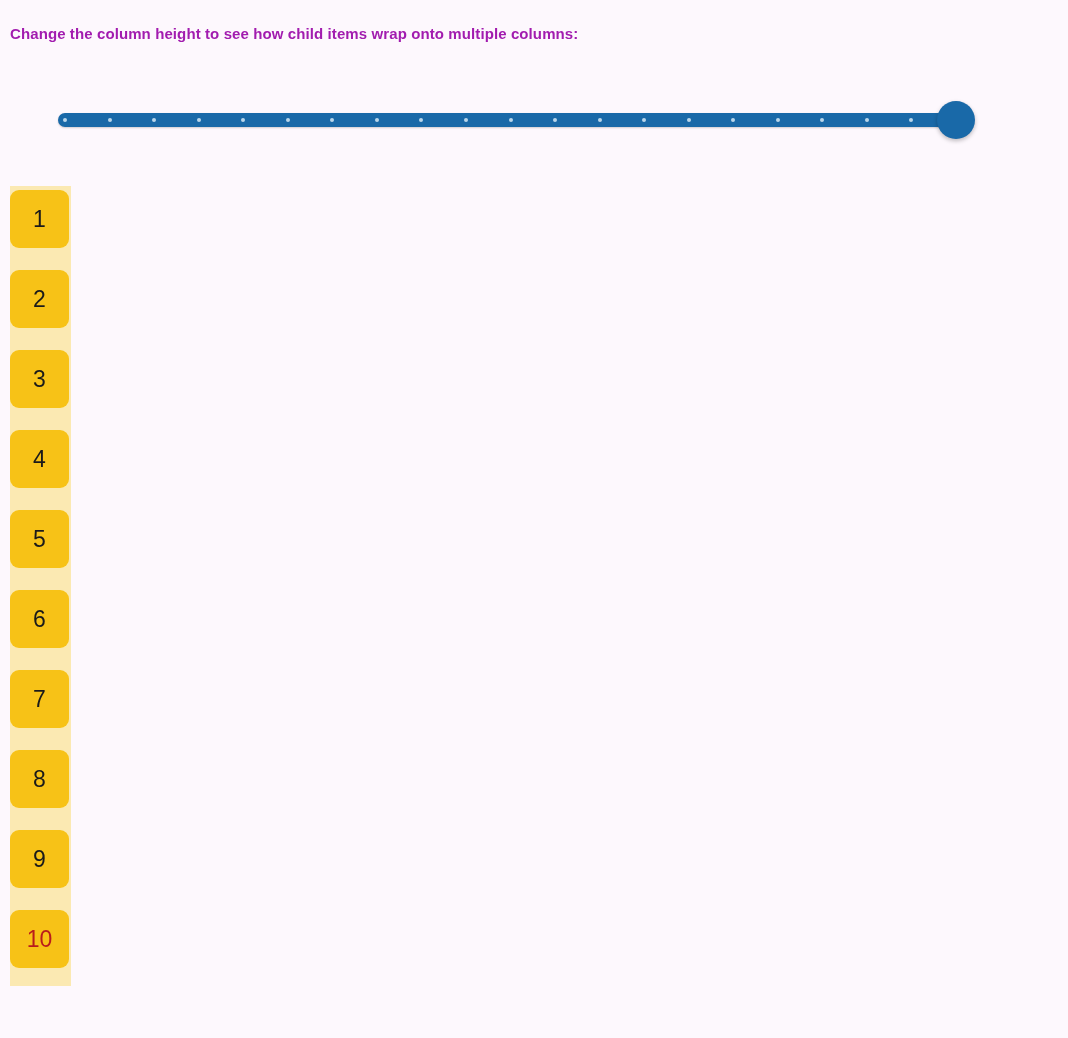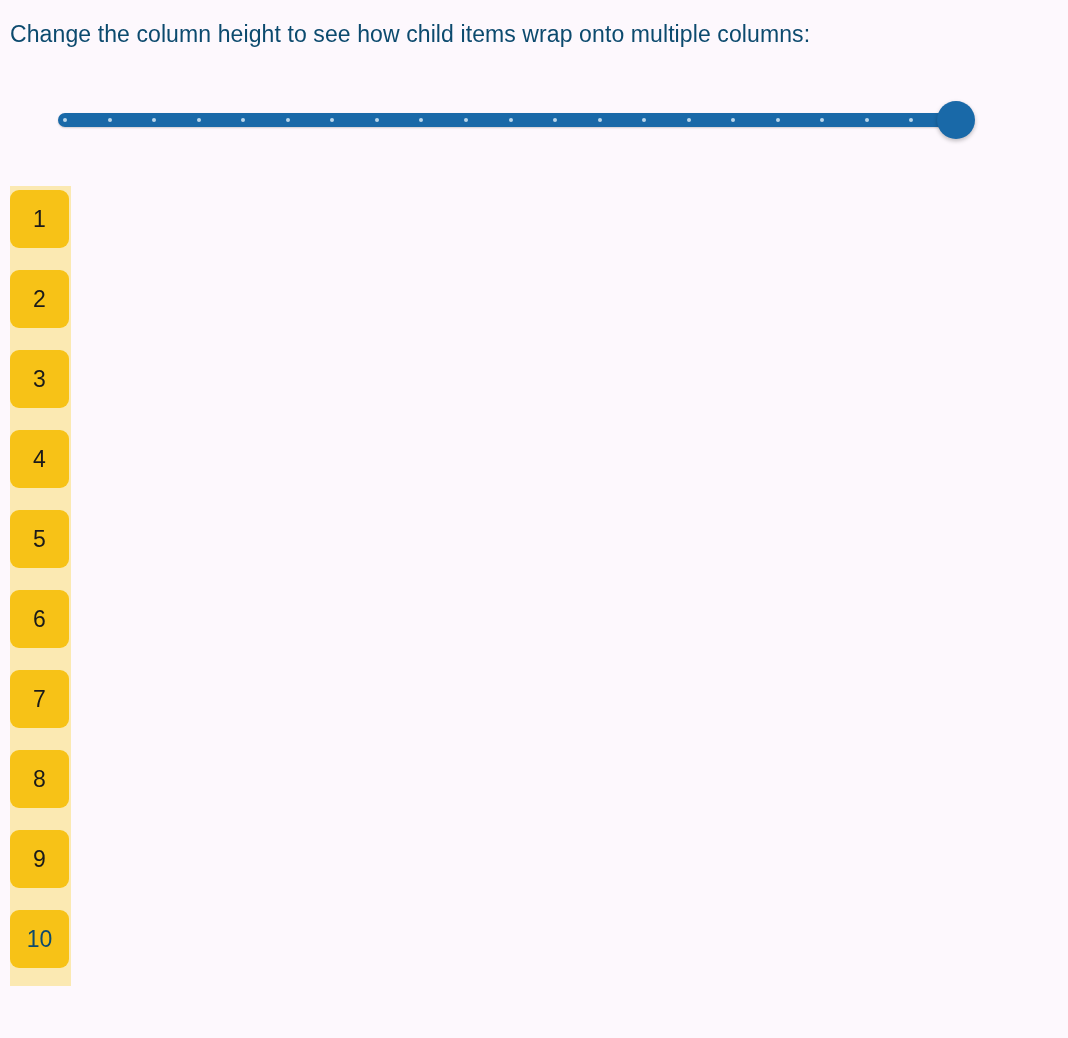--- a/index.html
+++ b/index.html
@@ -13,24 +13,24 @@
     font-family: "Liberation Sans", sans-serif;
     overflow: hidden;
     position: relative;
   }
 
   
   .heading {
     position: absolute;
     left: 10px;
     top: 18px;
-    font-size: 23px;
+    font-size: 15px;
     line-height: 32px;
-    color: #0c4a6e;
-    font-weight: 400;
+    color: #a21caf;
+    font-weight: 700;
     letter-spacing: 0.1px;
     white-space: nowrap;
   }
 
   
   .slider-wrap {
     position: absolute;
     left: 58px;
     top: 101px;
     width: 924px;
@@ -158,16 +158,16 @@
     </div>
     <div class="item-box" style="background: rgb(247, 194, 23); color: rgb(26, 26, 26);">
       <span>7</span>
     </div>
     <div class="item-box" style="background: rgb(247, 194, 23); color: rgb(26, 26, 26);">
       <span>8</span>
     </div>
     <div class="item-box" style="background: rgb(247, 194, 23); color: rgb(26, 26, 26);">
       <span>9</span>
     </div>
-    <div class="item-box" style="background: rgb(247, 194, 23); color: #0c4a6e;">
+    <div class="item-box" style="background: rgb(247, 194, 23); color: #b91c1c;">
       <span>10</span>
     </div>
   </div>
 
 </body></html>

